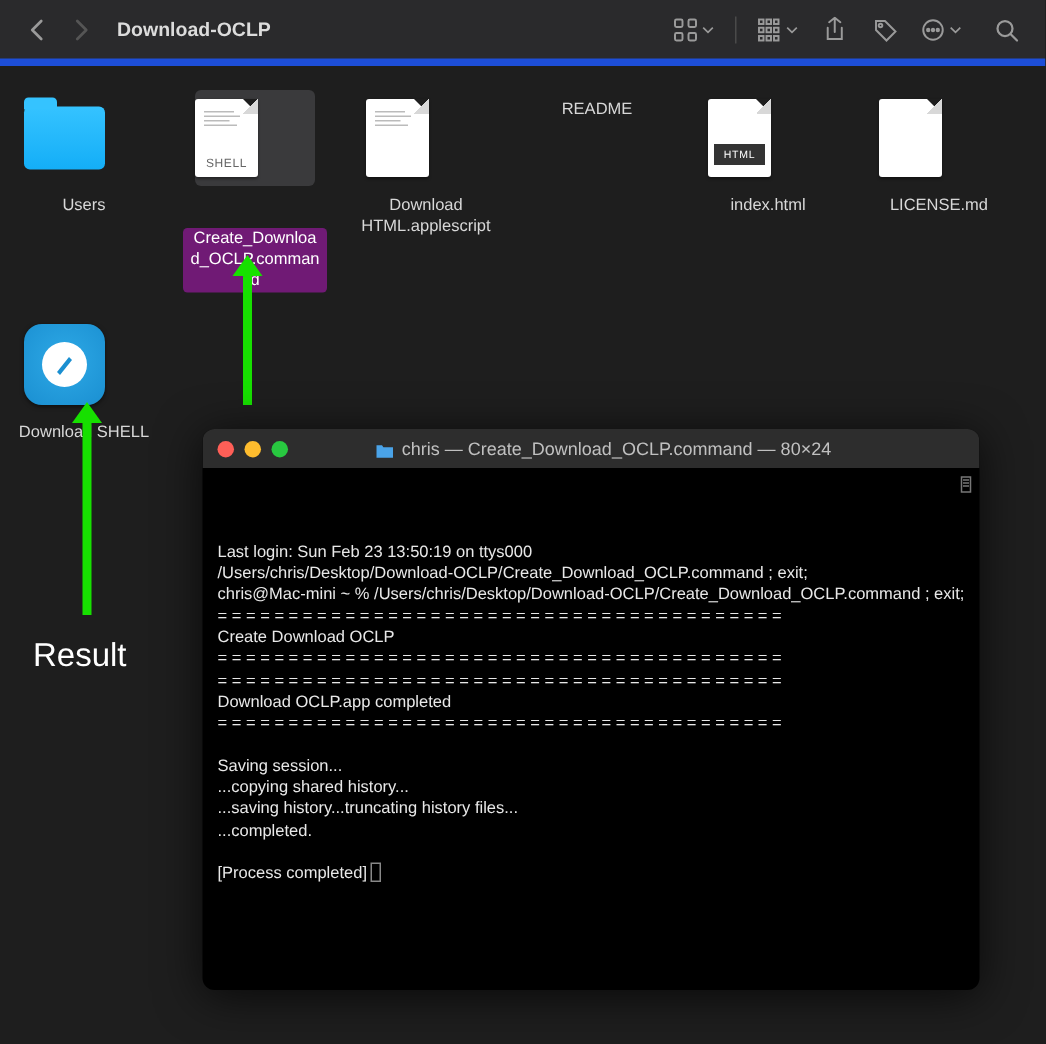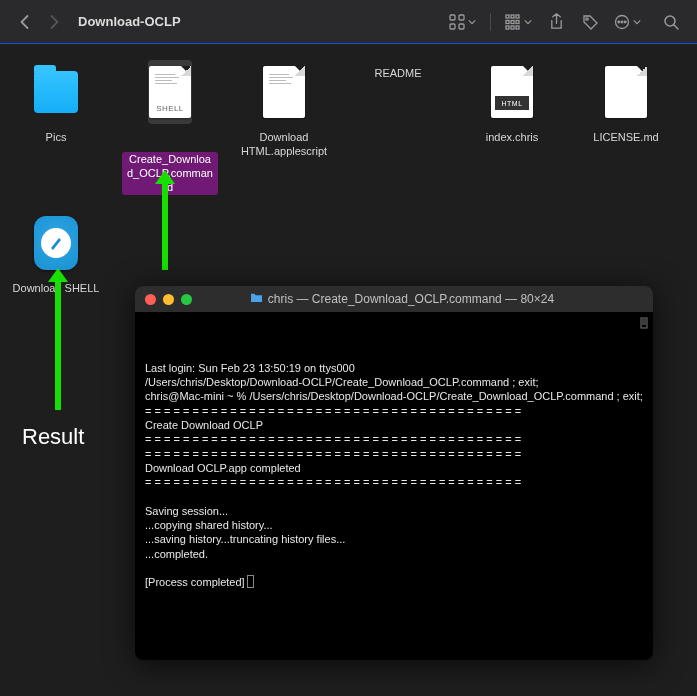--- a/index.html
+++ b/index.html
@@ -14,21 +14,21 @@
       position: relative;
     }
 
     
     .toolbar {
       height: 44px;
       display: flex;
       align-items: center;
       padding: 0 12px;
       gap: 6px;
-      border-bottom: 1px solid #1d4ed8;
+      border-bottom: 5px solid #1d4ed8;
       background: #2a2a2c;
     }
     .nav-btn {
       width: 24px;
       height: 24px;
       display: flex;
       align-items: center;
       justify-content: center;
       color: #9a9a9a;
       cursor: pointer;
@@ -67,25 +67,25 @@
       align-content: flex-start;
     }
     .file-item {
       width: 96px;
       display: flex;
       flex-direction: column;
       align-items: center;
       cursor: pointer;
     }
     .file-icon {
-      width: 44px;
+      width: 80px;
       height: 64px;
       display: flex;
       align-items: center;
-      justify-content: center;
+      justify-content: flex-start;
       border-radius: 4px;
       position: relative;
     }
     .file-item.selected .file-icon {
       background: #3a3a3c;
     }
     .file-label {
       margin-top: 6px;
       text-align: center;
       font-size: 11px;
@@ -231,21 +231,21 @@
     }
     .tl-red{background:#ff5f57}
     .tl-yellow{background:#febc2e}
     .tl-green{background:#28c840}
     .term-title {
       flex:1;
       text-align:center;
       font-size:12px;
       color:#c0c0c0;
       display:flex;
-      align-items:flex-start;
+      align-items:flex-end;
       justify-content:center;
       gap:5px;
       margin-left:-38px;
     }
     .term-body {
       flex:1;
       padding:6px 10px;
       font-family: Liberation Sans, sans-serif;
       font-size:11px;
       line-height:1.3;
@@ -340,21 +340,21 @@
         <path d="M11 11 L15 15" stroke-linecap="round"></path>
     </svg>
   </div>
 </div>
 
 <div class="icon-area" id="icon-area">
     <div class="file-item">
       <div class="file-icon">
         <div class="folder-icon"></div>
       </div>
-      <div class="file-label">Pics</div>
+      <div class="file-label">Users</div>
     </div>
     <div class="file-item selected">
       <div class="file-icon">
         <div class="doc-icon">
           <div class="doc-lines">
             <span></span>
             <span></span>
             <span></span>
             <span></span>
           </div>
@@ -378,21 +378,21 @@
     </div>
     <div class="file-item">
       <div class="file-label">README</div>
     </div>
     <div class="file-item">
       <div class="file-icon">
         <div class="doc-icon">
           <div class="html-inner">HTML</div>
         </div>
       </div>
-      <div class="file-label">index.chris</div>
+      <div class="file-label">index.html</div>
     </div>
     <div class="file-item">
       <div class="file-icon">
         <div class="doc-icon"></div>
       </div>
       <div class="file-label">LICENSE.md</div>
     </div>
     <div style="flex-basis: 100%; height: 0px;"></div>
     <div class="file-item">
       <div class="file-icon">

